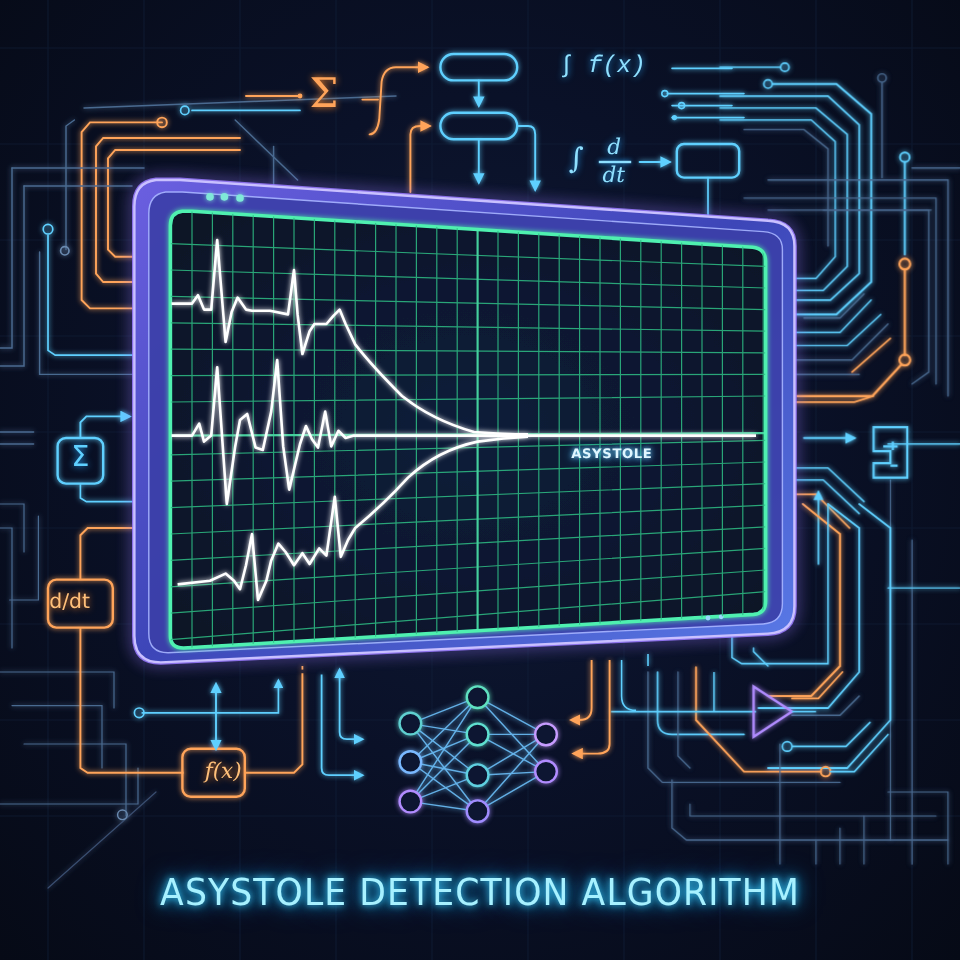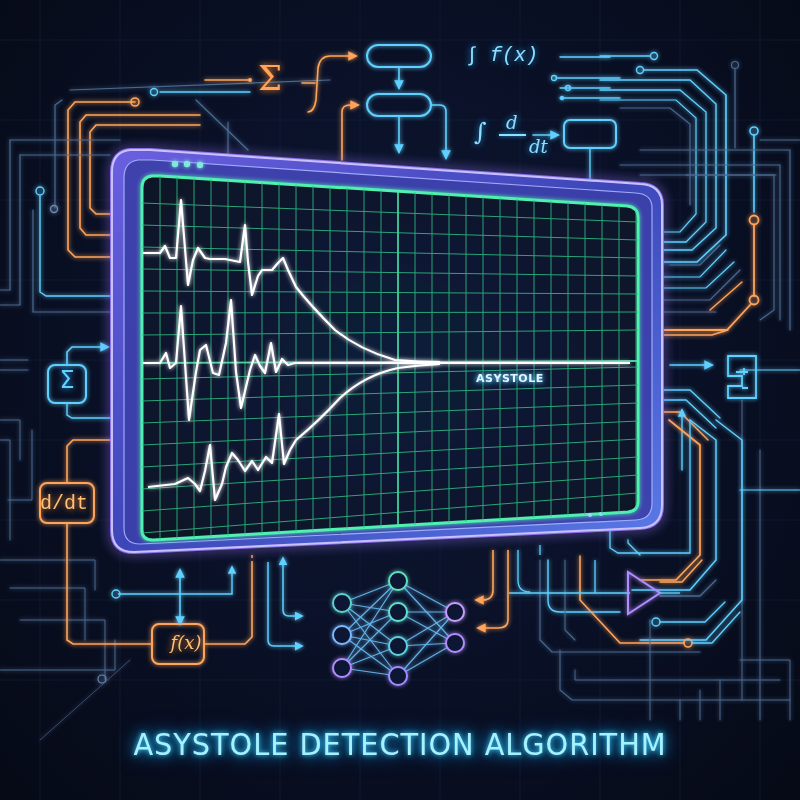--- a/index.html
+++ b/index.html
@@ -277,23 +277,23 @@
     <path d="M143 363 L160 363 L166 353 L170 368 L176 363 L181 306 L189 420 L196 372 L200 350 L206 345 L213 373 L219 375 L226 343 L231 300 L236 372 L241 408 L250 370 L255 355 L260 366 L265 373 L271 343 L276 372 L282 359 L288 365 L295 363 L330 363 L398 363 L630 363"></path>
     <path d="M148 487 L175 484 L188 478 L195 484 L200 491 L205 471 L210 445 L215 500 L222 484 L226 467 L232 453 L238 460 L245 471 L252 461 L258 470 L266 457 L272 463 L279 414 L284 464 L290 450 L296 440 Q320 420 340 398 Q365 375 398 368 Q420 365 440 364"></path>
   </g>
 </svg>
 
 <div class="math" style="left:258px; top:58px; font-size:34px; font-style:normal; color:#ffa45a; text-shadow:0 0 6px #ff8a2a;">Σ</div>
 <div class="math" style="left:466px; top:44px; font-size:20px;font-family:Liberation Mono, monospace;">∫ f(x)</div>
 <div class="math" style="left:474px; top:118px; font-size:24px;">∫</div>
 <div class="math" style="left:506px; top:112px; font-size:18px;">d</div>
 <div style="position:absolute; left:499px; top:134px; width:27px; height:1.5px; background:#8fe0ff; box-shadow:0 0 4px #2aa8ff;"></div>
-<div class="math" style="left:502px; top:136px; font-size:18px;margin-left:27px;">dt</div>
+<div class="math" style="left:502px; top:136px; font-size:18px;">dt</div>
 
 <div class="box-label" style="left:48px; top:366px; width:38px; font-size:24px; color:#5fd0ff; text-shadow:0 0 6px #2aa8ff;">Σ</div>
-<div class="box-label" style="left:40px; top:492px; width:36px; font-size:20px; color:#ffc07a; text-shadow:0 0 6px #ff8a2a;font-family:Liberation Mono, monospace;">d/dt</div>
+<div class="box-label" style="left:40px; top:492px; width:36px; font-size:17px; color:#ffc07a; text-shadow:0 0 6px #ff8a2a;">d/dt</div>
 <div class="box-label" style="left:152px; top:632px; width:68px; font-size:18px; font-style:italic; font-family:'DejaVu Serif', serif; color:#ffc07a; text-shadow:0 0 6px #ff8a2a;">f(x)</div>
 
 <div class="asystole-label">ASYSTOLE</div>
 
 <div class="title">ASYSTOLE DETECTION ALGORITHM</div>
 
 </div>
 
 </body></html>

